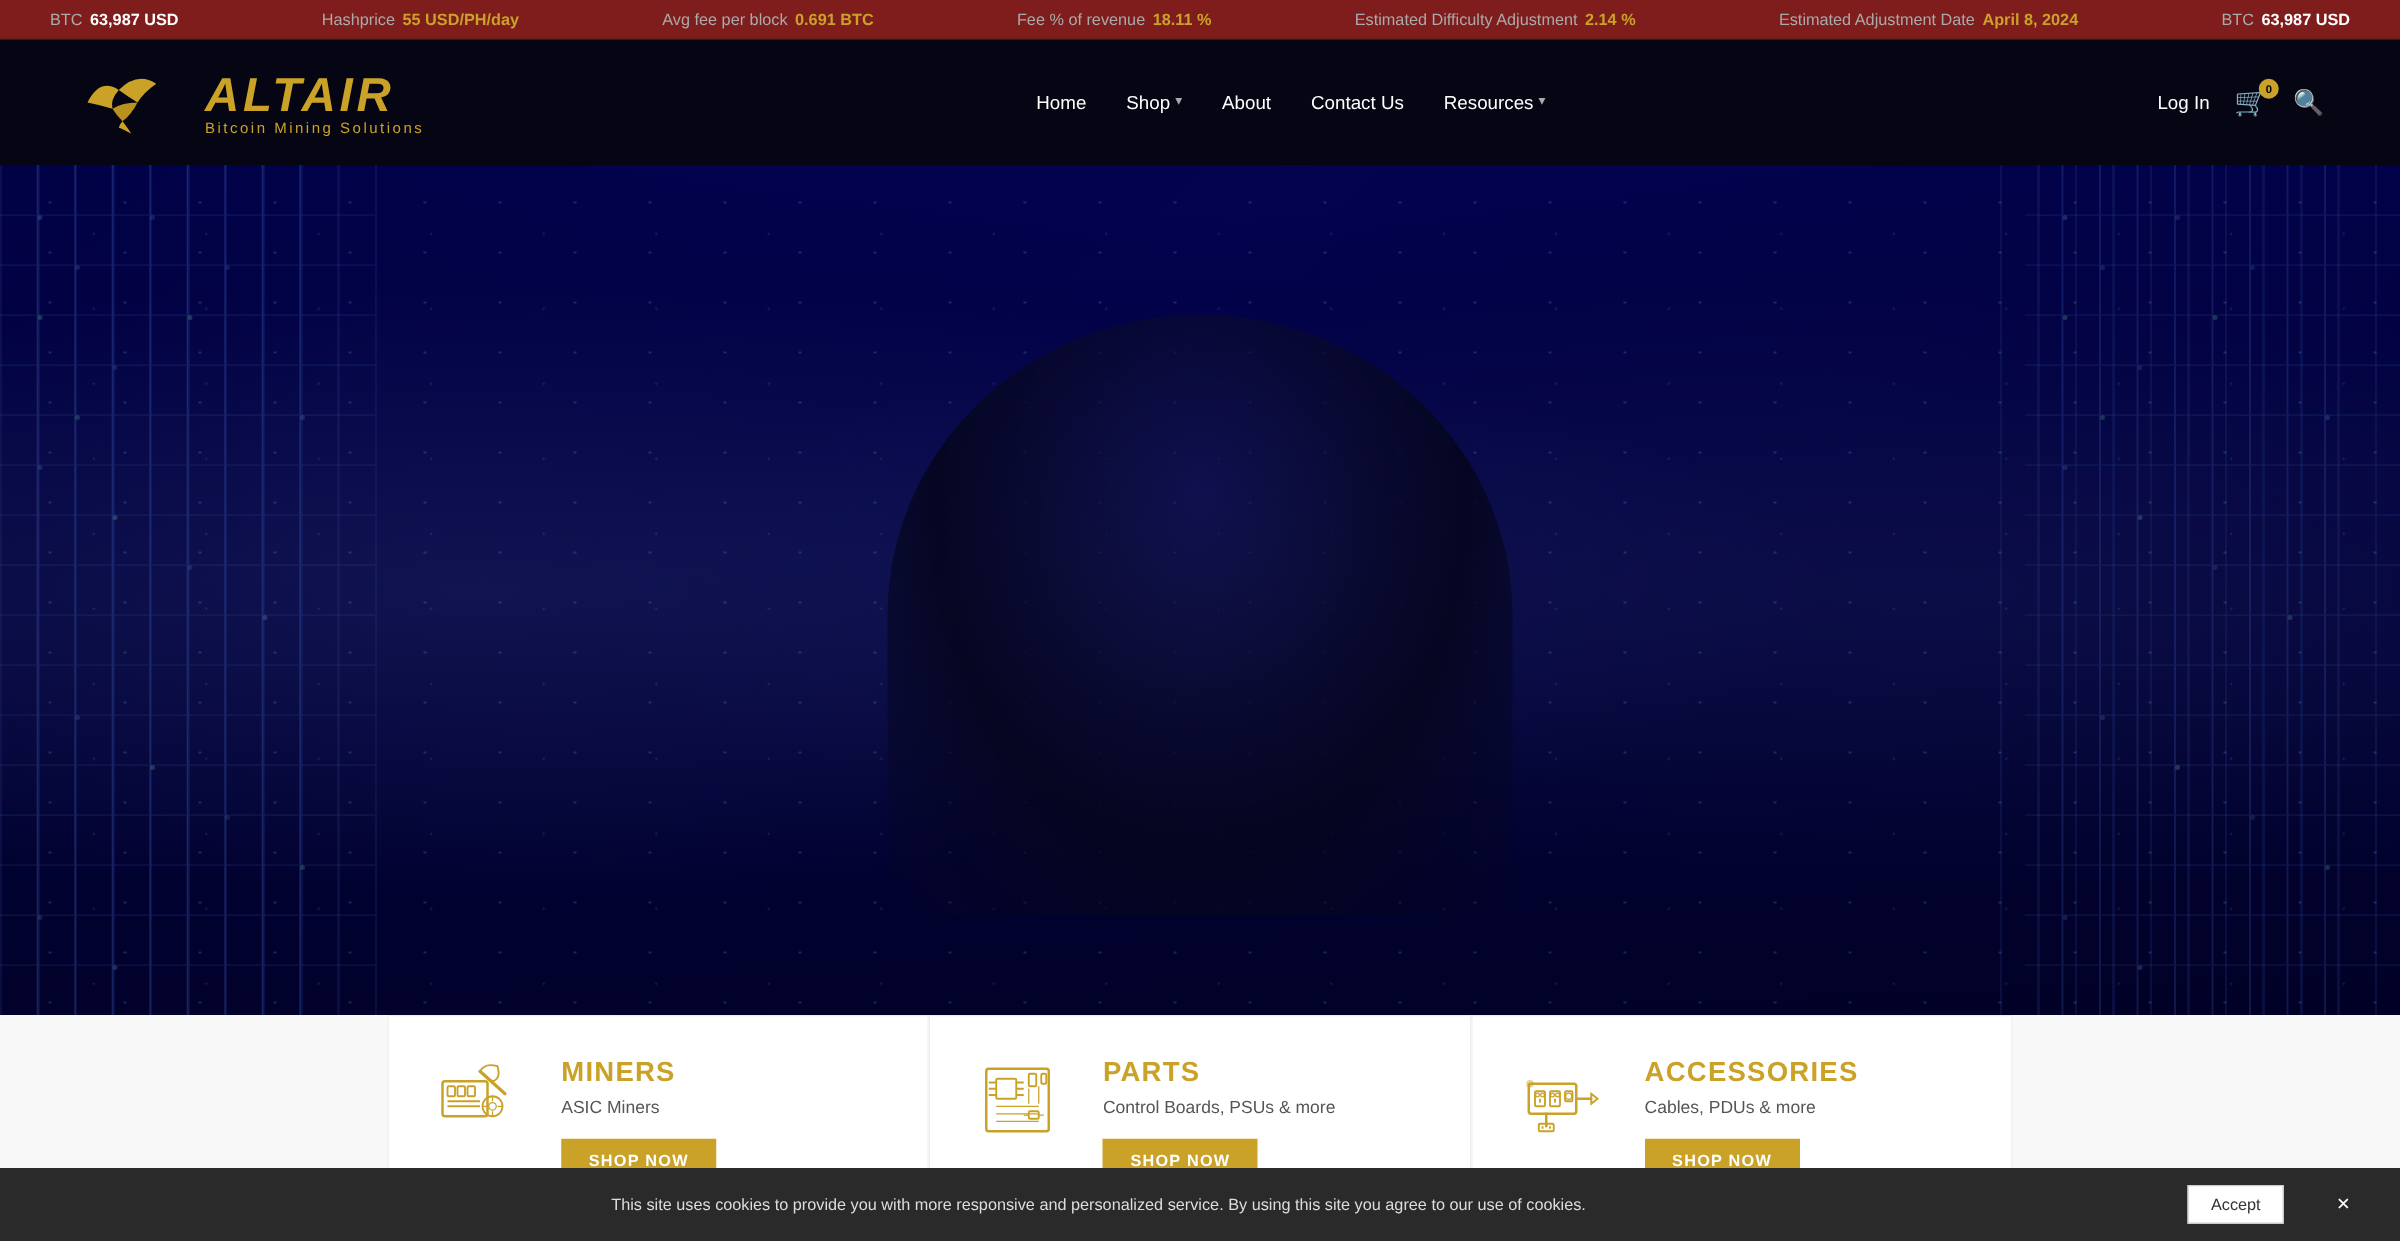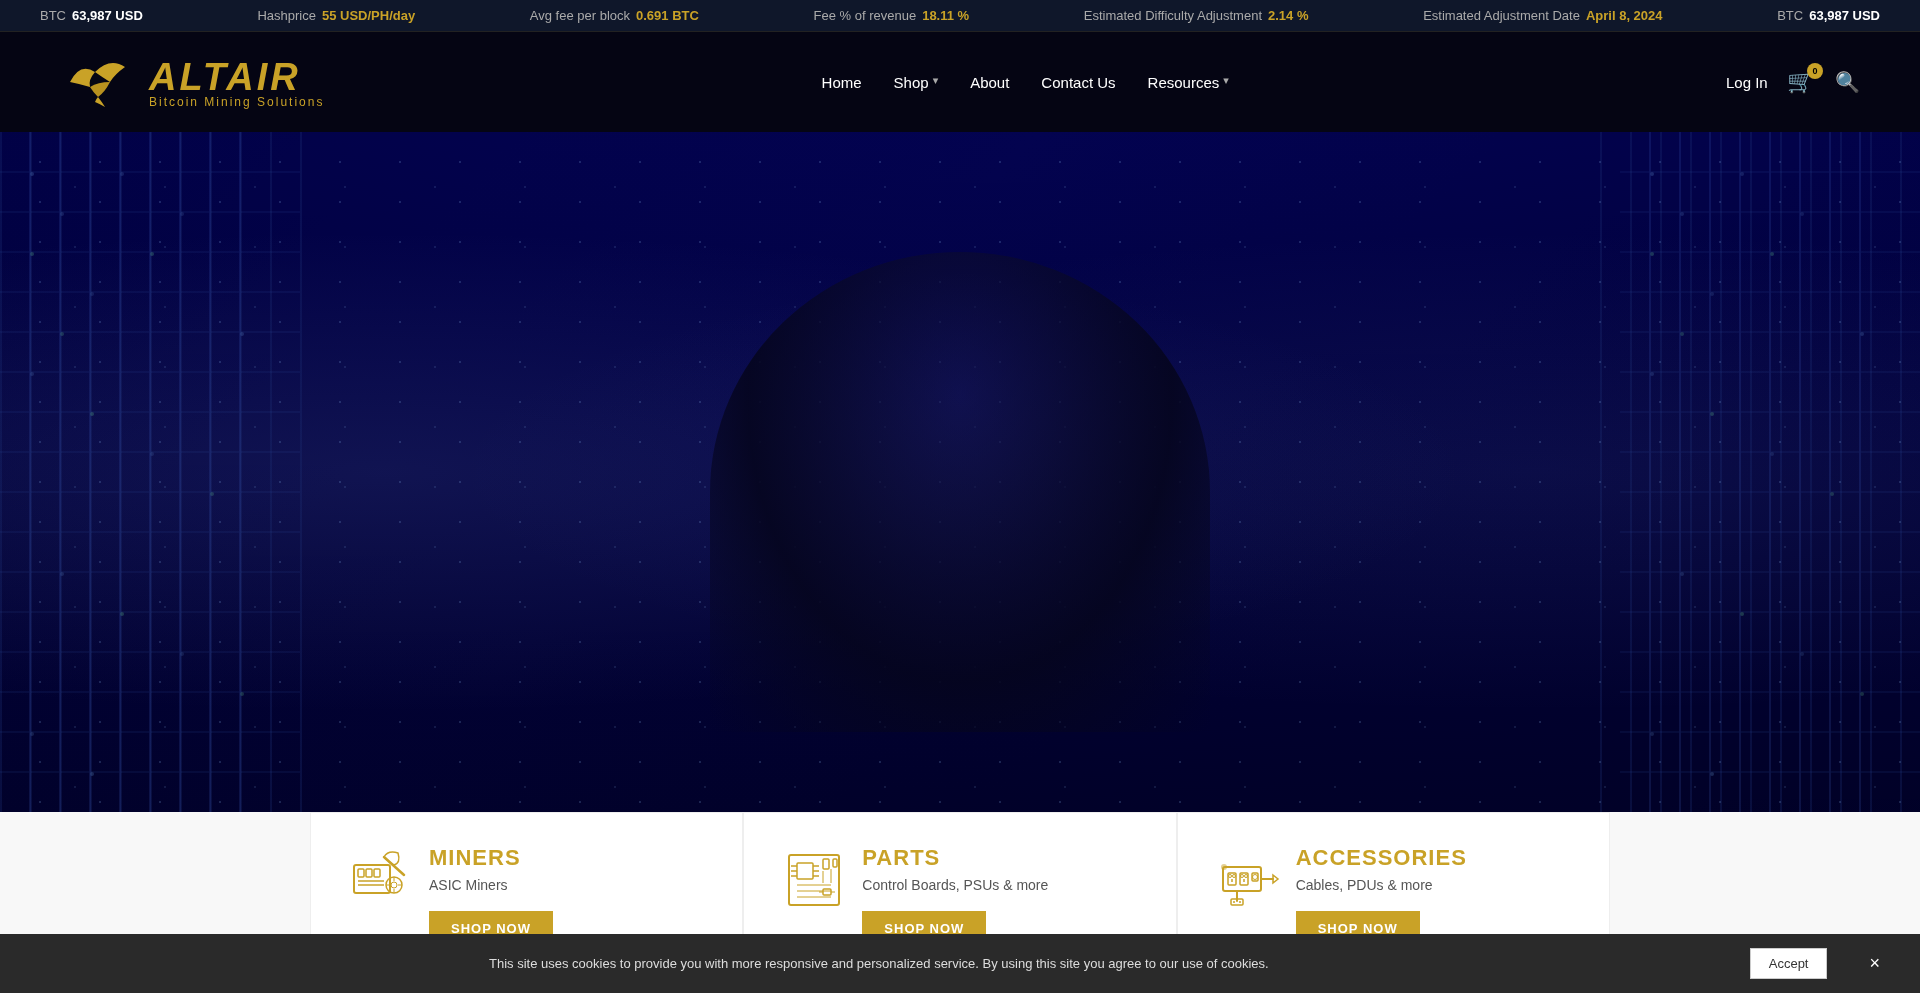--- a/index.html
+++ b/index.html
@@ -1,20 +1,20 @@
 <!DOCTYPE html>
 <html><head>
   <meta charset="utf-8">
   <style>
     * { margin: 0; padding: 0; box-sizing: border-box; }
     body { font-family: Arial, sans-serif; background: #000; color: #fff; width: 1920px; overflow-x: hidden; }
 
     
     .ticker-bar {
-      background: #0f172a;
+      background: #7f1d1d;
       color: #fff;
       font-size: 13px;
       display: flex;
       align-items: center;
       justify-content: space-between;
       padding: 6px 40px;
       height: 32px;
       border-bottom: 1px solid #222;
     }
     .ticker-item { display: flex; align-items: center; gap: 6px; }
@@ -26,21 +26,21 @@
     .navbar {
       background: rgba(5,5,20,0.97);
       display: flex;
       align-items: center;
       justify-content: space-between;
       padding: 0 60px;
       height: 100px;
       position: relative;
       z-index: 10;
     }
-    .logo-area { display: flex; align-items: center; gap: 9px; }
+    .logo-area { display: flex; align-items: center; gap: 24px; }
     .logo-icon { width: 80px; height: 60px; }
     .logo-text-area { display: flex; flex-direction: column; }
     .logo-title { font-size: 38px; font-weight: 900; color: #c9a227; letter-spacing: 3px; font-style: italic; }
     .logo-subtitle { font-size: 12px; color: #c9a227; letter-spacing: 2px; margin-top: -4px; }
 
     .nav-links { display: flex; align-items: center; gap: 32px; }
     .nav-link {
       color: #fff;
       text-decoration: none;
       font-size: 15px;
@@ -198,21 +198,21 @@
       display: flex;
       flex-direction: column;
       align-items: flex-start;
       padding: 32px 30px 30px 30px;
       flex: 1;
       min-height: 160px;
     }
     .card-inner {
       display: flex;
       align-items: flex-start;
-      gap: 8px;
+      gap: 28px;
       width: 100%;
     }
     .card-icon-area { width: 80px; flex-shrink: 0; display: flex; align-items: center; justify-content: center; }
     .card-text { flex: 1; }
     .card-title {
       font-size: 22px;
       font-weight: 800;
       color: #c9a227;
       letter-spacing: 1px;
       margin-bottom: 6px;

